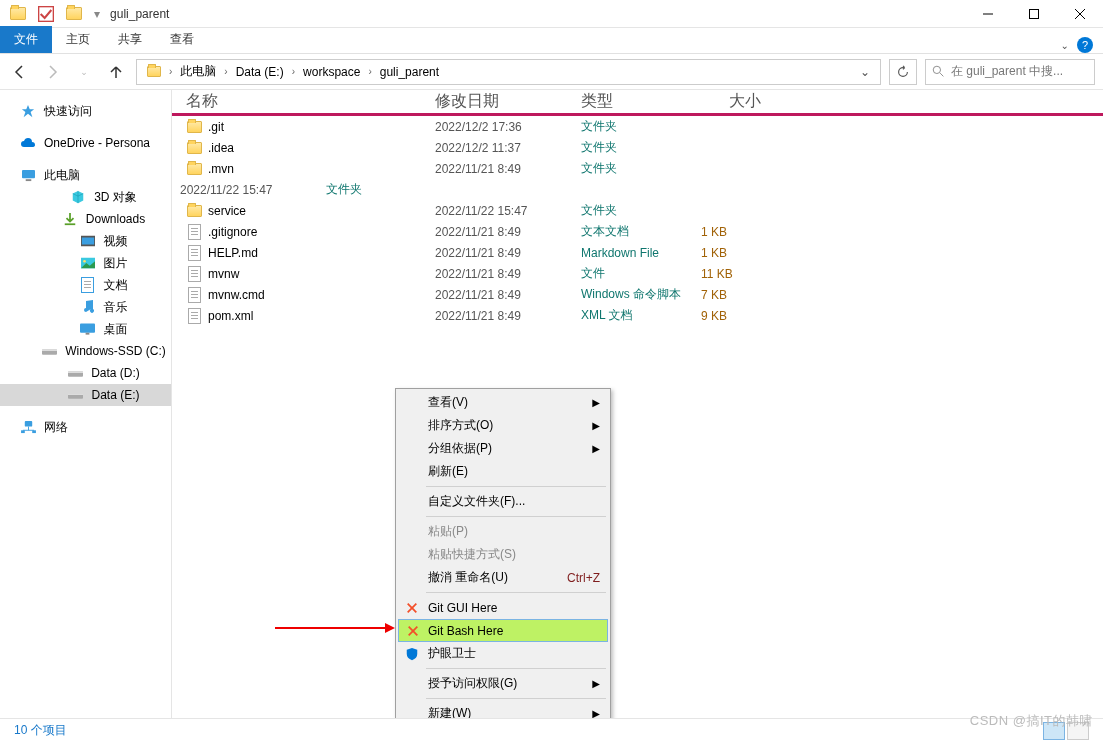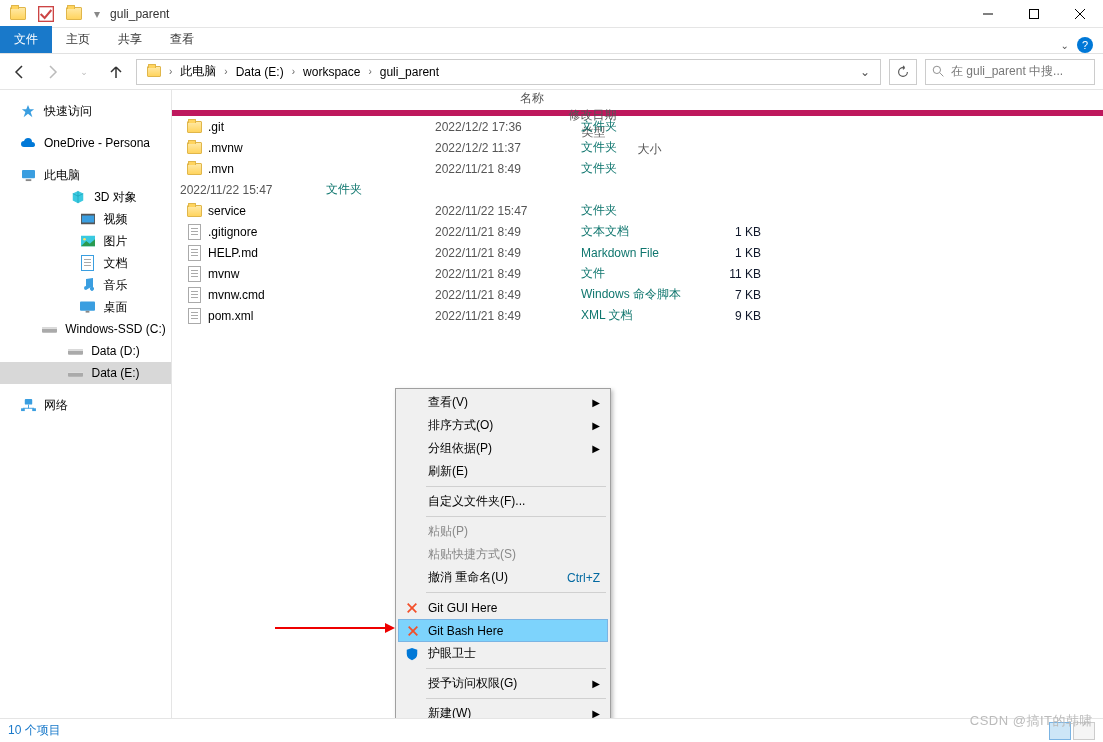--- a/index.html
+++ b/index.html
@@ -38,47 +38,47 @@
 
 .body { display:flex; height: calc(100% - 28px - 26px - 36px - 24px); }
 .sidebar { width: 172px; border-right:1px solid #e5e5e5; padding-top:10px; overflow:hidden;}
 .side-item { display:flex; align-items:center; height:22px; padding-left:20px; gap:8px; font-size:12px; color:#000; white-space:nowrap;}
 .side-item.child { padding-left:36px;justify-content:center; }
 .side-item.selected { background:#d8d8d8; }
 .side-spacer { height:10px; }
 .side-icon { width:16px; height:16px; display:inline-flex; align-items:center; justify-content:center; }
 
 .filepane { flex:1; position:relative; }
-.file-header { display:flex; height:26px; align-items:center; border-bottom:6px solid #be185d; padding-left:8px; color:#555; font-size:12px;flex-direction:column;}
+.file-header { display:flex; height:26px; align-items:center; border-bottom:3px solid #be185d; padding-left:8px; color:#555; font-size:16px;}
 .col-name { width:255px; padding-left:6px;}
 .col-date { width:146px;}
 .col-type { width:120px;}
 .col-size { width:80px; text-align:right; padding-right:20px;}
 .file-row { display:flex; height:21px; align-items:center; padding-left:8px; font-size:12px; color:#000;}
 .file-row .fname { width:255px; display:flex; align-items:center; gap:6px; padding-left:6px;}
 .file-row .fdate { width:146px; color:#555;}
 .file-row .ftype { width:120px; color:#0f766e;}
-.file-row .fsize { width:80px; text-align:right; color:#0f172a; padding-right:20px;}
+.file-row .fsize { width:80px; color:#a16207; padding-right:20px;}
 .file-icon { width:16px; height:16px; display:inline-flex; align-items:center; justify-content:center;}
 .doc-ico { width:13px; height:16px; border:1px solid #aaa; background:#fff; position:relative;}
 .doc-ico::after{content:"";position:absolute;top:3px;left:2px;right:2px;height:1px;background:#aaa;box-shadow:0 3px 0 #aaa,0 6px 0 #aaa;}
 
 
-.statusbar { position:absolute; bottom:0; left:0; right:0; height:24px; background:#fff; border-top:1px solid #e5e5e5; display:flex; align-items:center; padding:0 8px; font-size:12px; color:#1979ca;gap:36px;}
+.statusbar { position:absolute; bottom:0; left:0; right:0; height:24px; background:#fff; border-top:1px solid #e5e5e5; display:flex; align-items:center; padding:0 14px; font-size:12px; color:#1979ca;gap:36px;}
 .statusbar .view-btns { margin-left:auto; display:flex; gap:2px;}
 .statusbar .vbtn { width:22px; height:18px; border:1px solid #ccc; background:#f5f5f5;}
 .statusbar .vbtn.active { background:#cde6f7; border-color:#7bb4e3;}
 
 
 .context-menu { position:absolute; left:395px; top:388px; width:216px; background:#f0f0f0; border:1px solid #a0a0a0; box-shadow:2px 2px 4px rgba(0,0,0,0.25); font-size:12px; padding:2px;}
 .cm-item { height:23px; display:flex; align-items:center; padding-left:30px; padding-right:8px; position:relative;}
-.cm-item.hover { background:#7dd3fc; border:1px solid #7bb4e3; height:23px; padding-left:29px; padding-right:7px;}
+.cm-item.hover { background:#bef264; border:1px solid #7bb4e3; height:23px; padding-left:29px; padding-right:7px;}
 .cm-item.disabled { color:#888; }
 .cm-item .arrow { margin-left:auto; font-size:10px;}
-.cm-item .accel { margin-left:auto; color:#0369a1;}
+.cm-item .accel { margin-left:auto; color:#7f1d1d;}
 .cm-sep { height:1px; background:#d0d0d0; margin:3px 2px 3px 28px;}
 .cm-icon { position:absolute; left:6px; width:16px; height:16px; display:inline-flex; align-items:center; justify-content:center;}
 
 
 .red-arrow { position:absolute; left:275px; top:622px; }
 
 
 .watermark { position:absolute; right:10px; bottom:12px; color:#bbb; font-size:13px; letter-spacing:0.5px;}
 
 svg { display:block; }
@@ -215,20 +215,29 @@
         <span class="side-icon">
           <svg width="14" height="14" viewBox="0 0 16 16">
             <path d="M8 1 L14 4 V12 L8 15 L2 12 V4 Z" fill="#3ac9e0"></path>
             <path d="M8 1 V15 M2 4 L8 7 L14 4" fill="none" stroke="#0a8aa0" stroke-width="0.5"></path>
           </svg>
         </span>
         <span>3D 对象</span>
       </div>
     <div class="side-item child">
         <span class="side-icon">
+          <svg width="14" height="14" viewBox="0 0 16 16">
+            <path d="M8 1 V10 M4 7 L8 11 L12 7" fill="none" stroke="#5aa02a" stroke-width="2"></path>
+            <rect x="2" y="13" width="12" height="2" fill="#5aa02a"></rect>
+          </svg>
+        </span>
+        <span>Downloads</span>
+      </div>
+    <div class="side-item child">
+        <span class="side-icon">
           <svg width="14" height="12" viewBox="0 0 16 12">
             <rect x="0" y="0" width="16" height="12" fill="#555"></rect>
             <rect x="1" y="2" width="14" height="8" fill="#3a9ee0"></rect>
           </svg>
         </span>
         <span>视频</span>
       </div>
     <div class="side-item child">
         <span class="side-icon">
           <svg width="14" height="12" viewBox="0 0 16 12">
@@ -321,21 +330,21 @@
           </div>
           <div class="fdate">2022/12/2 17:36</div>
           <div class="ftype">文件夹</div>
           <div class="fsize"></div>
         </div>
         <div class="file-row">
           <div class="fname">
             <span class="file-icon">
               <span class="folder-ico" style="width:15px;height:12px;"></span>
             </span>
-            <span>.mvnw</span>
+            <span>.idea</span>
           </div>
           <div class="fdate">2022/12/2 11:37</div>
           <div class="ftype">文件夹</div>
           <div class="fsize"></div>
         </div>
         <div class="file-row">
           <div class="fname">
             <span class="file-icon">
               <span class="folder-ico" style="width:15px;height:12px;"></span>
             </span>

